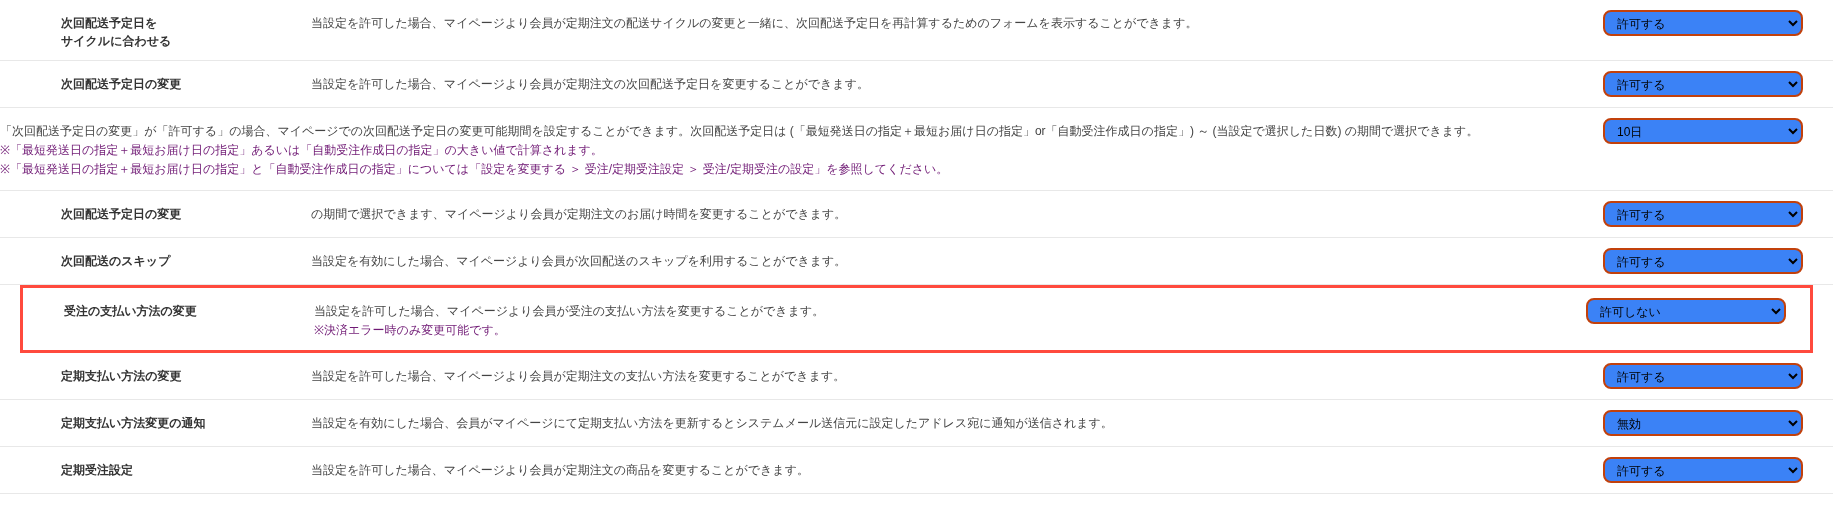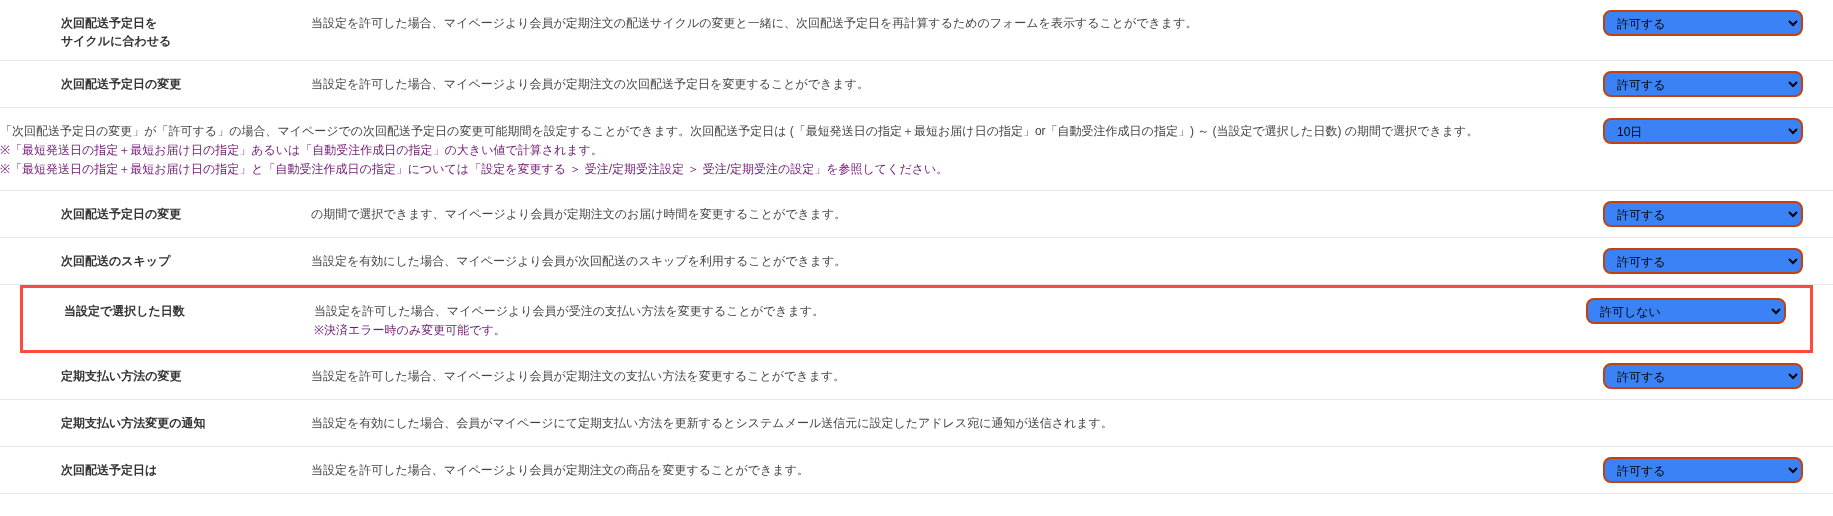--- a/index.html
+++ b/index.html
@@ -128,21 +128,21 @@
     <div class="setting-description">当設定を有効にした場合、マイページより会員が次回配送のスキップを利用することができます。</div>
     <div class="setting-control">
       <select>
         <option>許可する</option>
       </select>
     </div>
   </div>
 
   <div class="highlight-row-wrapper">
     <div class="setting-row">
-      <div class="setting-label">当設定で選択した日数</div>
+      <div class="setting-label">受注の支払い方法の変更</div>
       <div class="setting-description">
         <span>当設定を許可した場合、マイページより会員が受注の支払い方法を変更することができます。</span><br>
         <span class="alert-text">※決済エラー時のみ変更可能です。</span>
       </div>
       <div class="setting-control">
         <select>
           <option>許可しない</option>
         </select>
       </div>
     </div>
@@ -154,24 +154,29 @@
     <div class="setting-control">
       <select>
         <option>許可する</option>
       </select>
     </div>
   </div>
 
   <div class="setting-row">
     <div class="setting-label">定期支払い方法変更の通知</div>
     <div class="setting-description">当設定を有効にした場合、会員がマイページにて定期支払い方法を更新するとシステムメール送信元に設定したアドレス宛に通知が送信されます。</div>
+    <div class="setting-control">
+      <select>
+        <option>無効</option>
+      </select>
+    </div>
   </div>
 
   <div class="setting-row">
-    <div class="setting-label">次回配送予定日は</div>
+    <div class="setting-label">定期受注設定</div>
     <div class="setting-description">当設定を許可した場合、マイページより会員が定期注文の商品を変更することができます。</div>
     <div class="setting-control">
       <select>
         <option>許可する</option>
       </select>
     </div>
   </div>
 
 </div>
 

